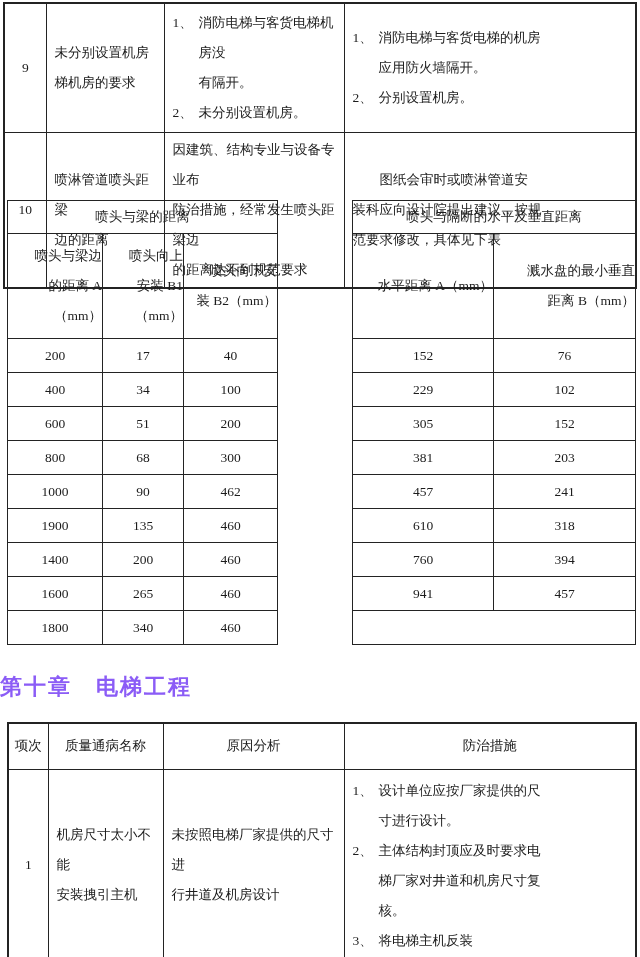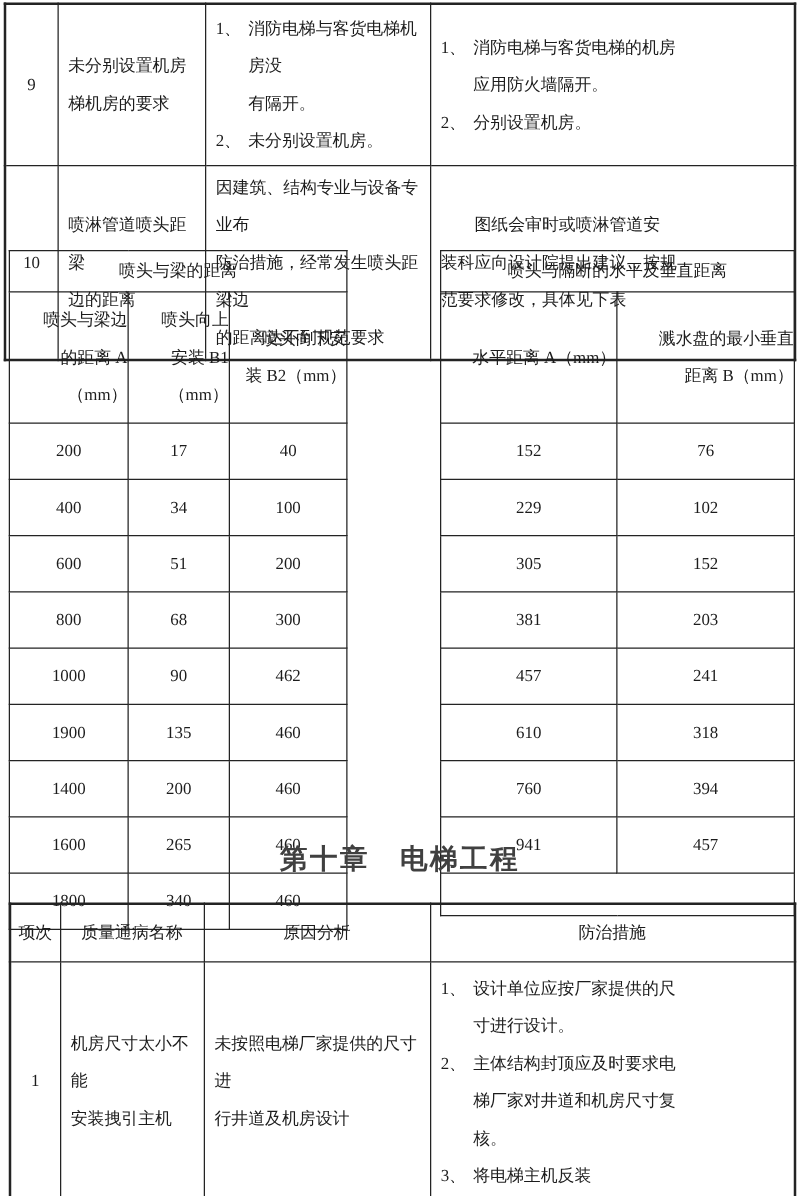--- a/index.html
+++ b/index.html
@@ -33,33 +33,33 @@
   .list-cell { vertical-align: middle; padding: 4px 4px 4px 8px; line-height: 30px; }
   .li  { display: flex; align-items: flex-start; }
   .li .num { flex: 0 0 26px; }
   .li .txt { flex: 1; white-space: pre-line; }
 
   
   .tbl-beam { position: absolute; left: 7px; top: 200px; width: 270px; }
   .tbl-part { position: absolute; left: 352px; top: 200px; width: 283px; }
   .grp-row   { height: 33px; }
   .hdr-row   { height: 105px; }
-  .data-row  { height: 45px; }
+  .data-row  { height: 34px; }
   .grp-cell  { text-align: center; vertical-align: middle; }
   .colhdr    { text-align: right; vertical-align: middle; line-height: 30px; white-space: pre-line; }
   .num-cell  { text-align: center; vertical-align: middle; }
   .empty-row { height: 34px; }
 
   
   .chapter-title {
     position: absolute; left: 0; top: 672px; width: 640px;
-    text-align: center;
+    text-align: left;
     font-size: 22px; font-weight: bold;
     letter-spacing: 2px;
-    color: #404040;
+    color: #8b5cf6;
   }
 
   
   .tbl-bottom { position: absolute; left: 7px; top: 722px; width: 628px; border: 2px solid #232323; }
   .tbl-bottom tr.hrow { height: 46px; }
   .tbl-bottom tr.r1   { height: 184px; }
   .th-cell { text-align: center; vertical-align: middle; font-weight: normal; }
   .measure-top { vertical-align: top; padding-top: 6px; }
 </style>
 </head>

